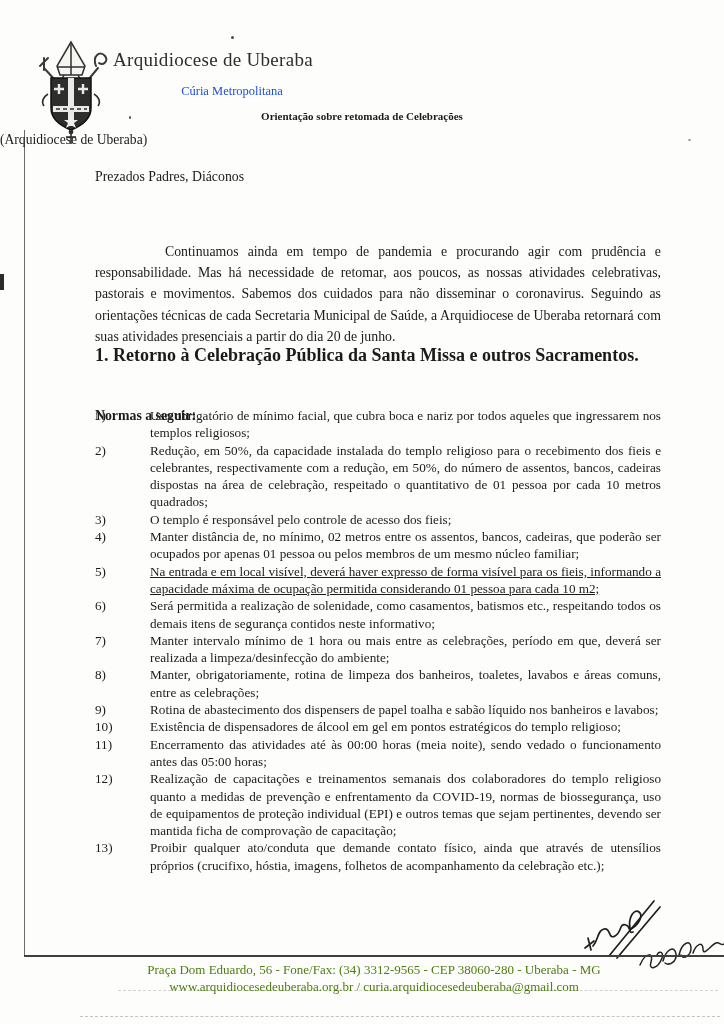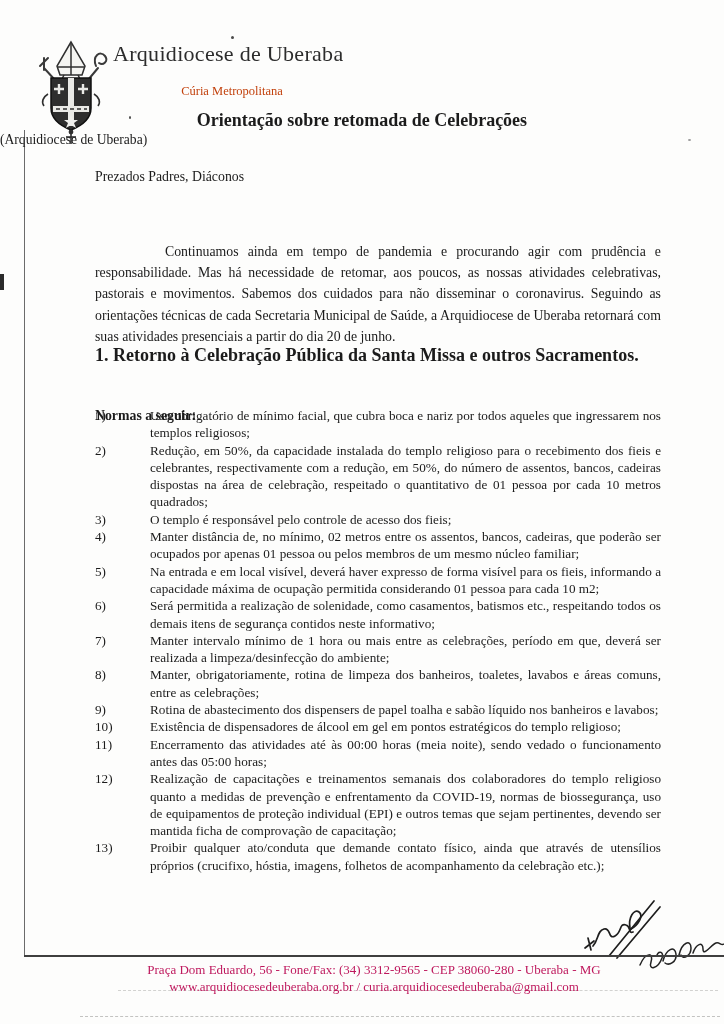--- a/index.html
+++ b/index.html
@@ -3,50 +3,50 @@
 <meta charset="utf-8">
 <style>
   html,body { margin:0; padding:0; background:#e8e8e6; }
   .page {
     position:relative; width:724px; height:1024px; margin:0 auto;
     background:#fdfdfc; color:#1b1b1b;
     font-family:"Liberation Serif", serif; overflow:hidden;
   }
   
   .logo { position:absolute; left:26px; top:36px; width:90px; height:115px; }
-  .org-name { position:absolute; left:113px; top:41px; font-size:22px; letter-spacing:.3px; color:#2c2c2c; }
-  .org-sub  { position:absolute; left:113px; top:84px; width:238px; text-align:center; font-size:12.5px; color:#c2410c; }
-  .doc-title { position:absolute; left:0; top:110px; width:100%; text-align:center; font-weight:bold; font-size:18px; }
+  .org-name { position:absolute; left:113px; top:49px; font-size:19px; letter-spacing:.3px; color:#2c2c2c; }
+  .org-sub  { position:absolute; left:113px; top:84px; width:238px; text-align:center; font-size:12.5px; color:#1d4ed8; }
+  .doc-title { position:absolute; left:0; top:110px; width:100%; text-align:center; font-weight:bold; font-size:11px; }
   .doc-sub   { position:absolute; left:0; top:132px; width:100%; text-align:left; font-size:13.6px; }
   
   .vline { position:absolute; left:24px; top:130px; width:1px; height:826px; background:#6b6b6b; }
   .edge-blotch { position:absolute; left:0; top:274px; width:4px; height:16px; background:#2b2b2b; }
   .speck { position:absolute; background:#4a4a4a; border-radius:50%; }
   .speck1 { left:231px; top:36px; width:3px; height:3px; }
   .speck2 { left:129px; top:116px; width:2px; height:3px; }
   .speck3 { left:688px; top:139px; width:3px; height:2px; background:#9a9a9a; }
   .dots1 { position:absolute; left:118px; top:990px; width:600px; height:0; border-top:1px dashed #d2d2d0; }
   .dots2 { position:absolute; left:80px;  top:1016px; width:640px; height:0; border-top:1px dashed #c3c3c1; }
   
   .salutation { position:absolute; left:95px; top:166px; font-size:13.8px; line-height:21px; }
   .intro { position:absolute; left:95px; top:241px; width:566px; font-size:13.8px; line-height:21.2px; text-align:justify; text-indent:70px; }
   .bold { font-weight:normal; }
   .h1 { position:absolute; left:95px; top:345px; width:566px; font-size:18px; font-weight:bold; }
   .h2 { position:absolute; left:95px; top:379px; width:566px; font-size:13.8px; font-weight:bold;margin-top:29px; }
   .norms { position:absolute; left:95px; top:407px; width:566px; font-size:13.2px; line-height:17.3px; }
   .li { display:flex; }
   .num { flex:0 0 55px; width:55px; }
   .txt { flex:1; text-align:justify; }
-  .u { }
+  .u { text-decoration:underline; }
   
   .sig1 { position:absolute; left:580px; top:894px; width:88px; height:70px; }
   .sig2 { position:absolute; left:636px; top:923px; width:90px; height:58px; }
   
   .footer-rule { position:absolute; left:24px; top:955px; width:700px; height:2px; background:#3f3f3f; }
-  .footer { position:absolute; left:24px; top:961px; width:700px; text-align:center; font-size:13px; line-height:17px; color:#be185d; }
+  .footer { position:absolute; left:24px; top:961px; width:700px; text-align:center; font-size:13px; line-height:17px; color:#4d7c0f; }
 </style>
 </head>
 <body>
 
 <div class="page">
 
   <div class="vline"></div>
   <div class="edge-blotch"></div>
   <div class="speck speck1"></div>
   <div class="speck speck2"></div>

